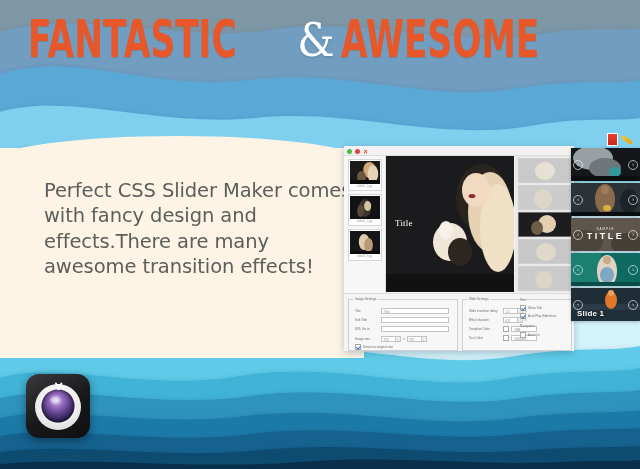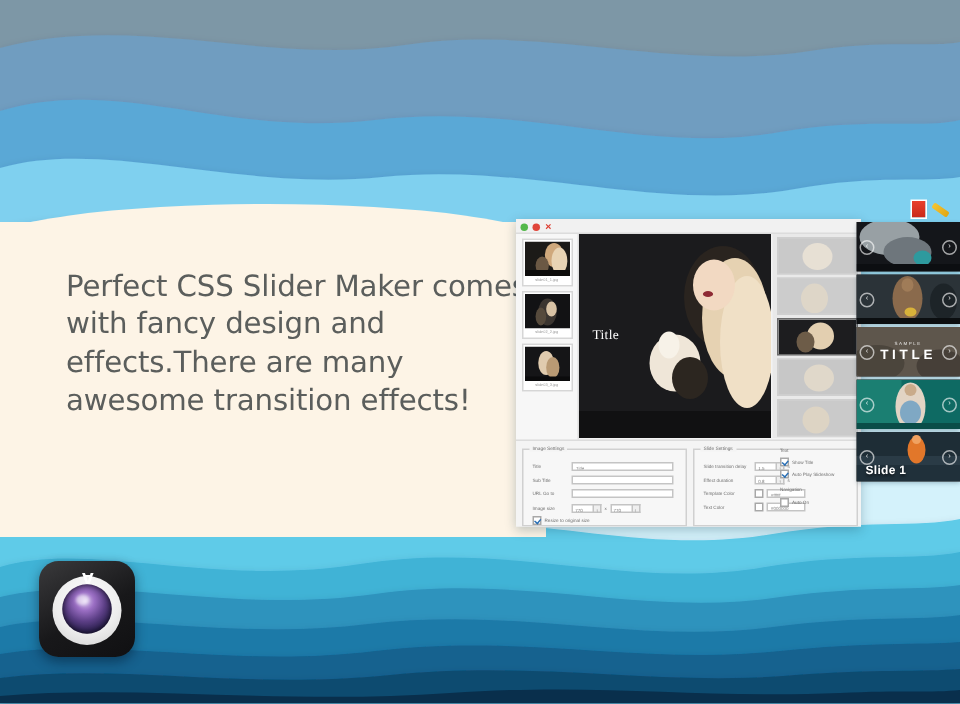--- a/index.html
+++ b/index.html
@@ -472,20 +472,25 @@
     <path filter="url(#sh)" fill="#1f7aa8" d="M0,418 C60,404 150,428 245,416 C345,404 425,430 515,418 C575,410 614,414 640,410 L640,469 L0,469 Z"></path>
 
     <path filter="url(#sh)" fill="#14628f" d="M0,436 C70,424 155,446 250,434 C350,422 430,444 520,434 C578,428 614,430 640,428 L640,469 L0,469 Z"></path>
 
     <path filter="url(#sh)" fill="#0d4b70" d="M0,452 C80,442 160,460 260,450 C360,440 440,458 530,450 C582,446 616,448 640,446 L640,469 L0,469 Z"></path>
 
     <path fill="#092f4c" d="M0,464 C90,456 190,470 300,462 C400,455 470,466 560,462 C600,460 622,462 640,460 L640,469 L0,469 Z"></path>
   </svg>
 
   <div id="headline">
+    <span class="hl-row">
+      <span class="hl-word hl-1">FANTASTIC</span>
+      <span class="hl-amp">&amp;</span>
+      <span class="hl-word hl-2">AWESOME</span>
+    </span>
   </div>
 
   <div id="cream-panel">
     <div id="body-copy">Perfect CSS Slider Maker comes with fancy design and effects.There are many awesome transition effects!</div>
   </div>
 
   <div id="app-window">
 
     <div id="win-titlebar">
       <div class="tl g"></div>

